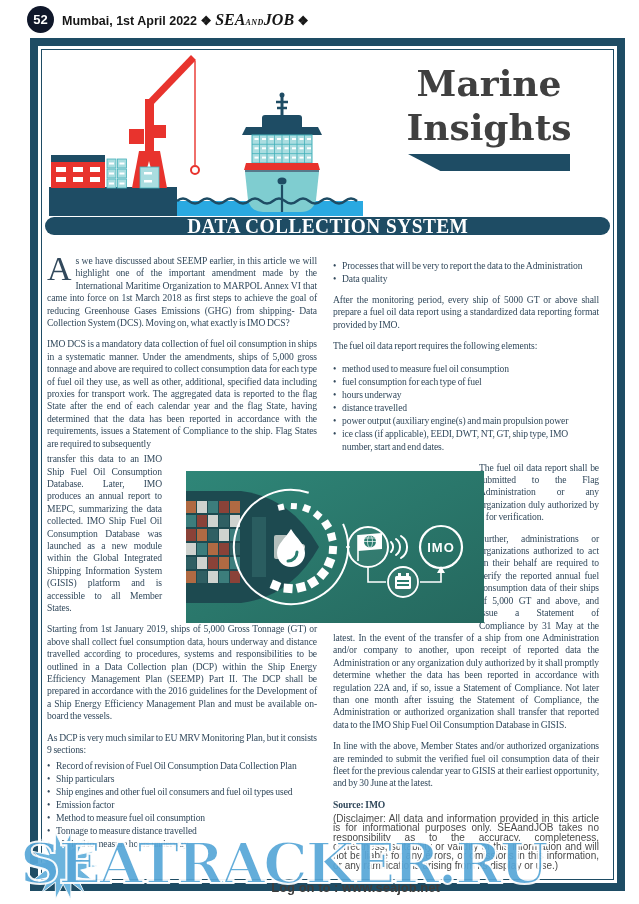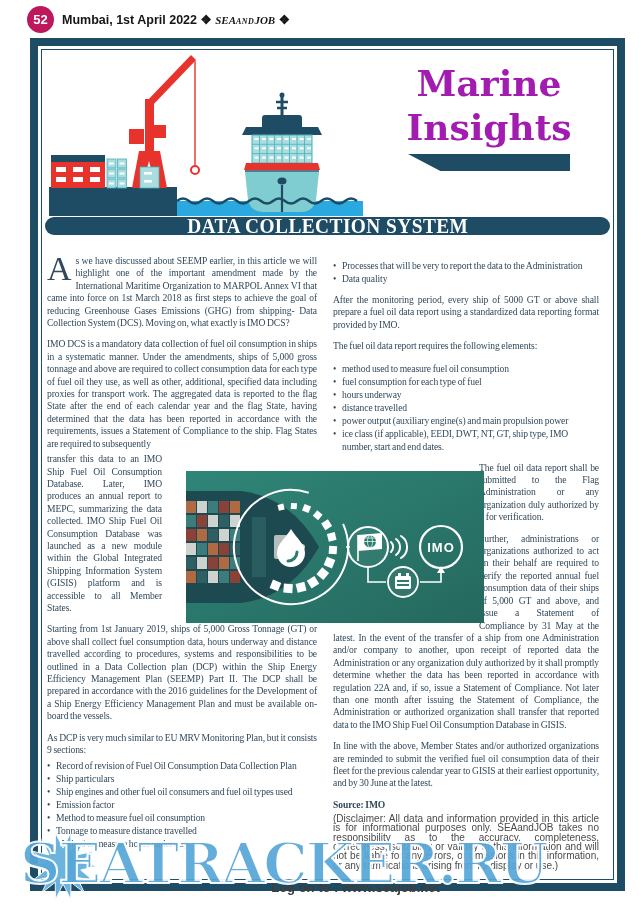--- a/index.html
+++ b/index.html
@@ -1,32 +1,32 @@
 <!DOCTYPE html>
 <html><head>
 <meta charset="utf-8">
 <style>
   html,body{margin:0;padding:0;background:#fff;}
   .page{position:relative;width:639px;height:904px;background:#fff;overflow:hidden;
         font-family:"Liberation Serif",serif;}
   
   .hdr{position:absolute;left:27px;top:6px;display:flex;align-items:center;gap:8px;}
-  .page-num{width:27px;height:27px;border-radius:50%;background:#be185d;color:#fff;
+  .page-num{width:27px;height:27px;border-radius:50%;background:#0f172a;color:#fff;
             display:flex;align-items:center;justify-content:center;
             font-family:"Liberation Sans",sans-serif;font-weight:bold;font-size:13px;}
   .hdr-text{font-family:"Liberation Sans",sans-serif;font-weight:bold;font-size:12.5px;color:#161616;}
-  .brand{font-family:"Liberation Serif",serif;font-style:italic;font-weight:bold;font-size:11px;}
+  .brand{font-family:"Liberation Serif",serif;font-style:italic;font-weight:bold;font-size:16px;}
   .brand-and{font-size:8px;letter-spacing:.5px;}
   
   .frame{position:absolute;left:30px;top:38px;width:579px;height:837px;border:8px solid #1e4c64;}
   .frame-inner{position:absolute;inset:3px;border:1.5px solid #1e4c64;}
   .content{position:absolute;inset:1px;overflow:hidden;}
   
   .illus{position:absolute;left:0;top:0;width:551px;height:168px;}
-  .masthead{position:absolute;left:358px;top:10px;width:176px;text-align:center;color:#a21caf;}
+  .masthead{position:absolute;left:358px;top:10px;width:176px;text-align:center;color:#404040;}
   .masthead .t1,.masthead .t2{font-family:"DejaVu Serif",serif;font-weight:bold;font-size:36px;line-height:44px;}
   .swoosh{width:162px;height:17px;background:#1e4c64;margin:5px auto 0;
           clip-path:polygon(0 0,100% 0,100% 100%,20% 100%);}
   
   .banner{position:absolute;left:2px;right:2px;top:166px;height:18px;background:#1e4c64;
           border-radius:15px;display:flex;align-items:center;justify-content:center;}
   .banner span{color:#fff;font-family:"Liberation Serif",serif;font-weight:bold;font-size:22px;
                letter-spacing:.5px;transform:scaleX(.88);white-space:nowrap;}
   
   .article{position:absolute;left:4px;right:2px;top:204px;bottom:0;overflow:hidden;}

